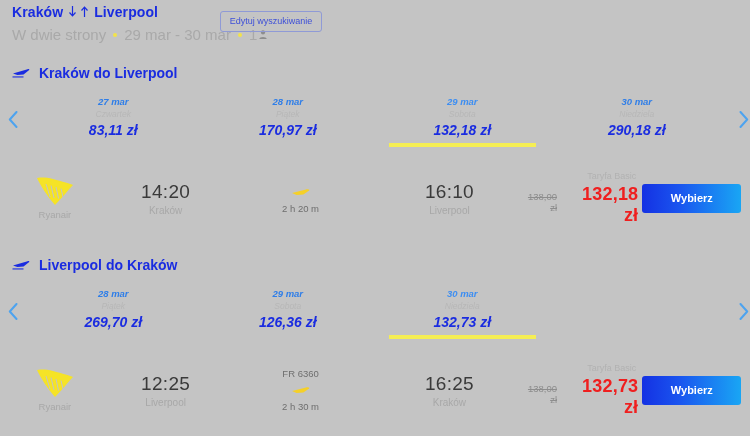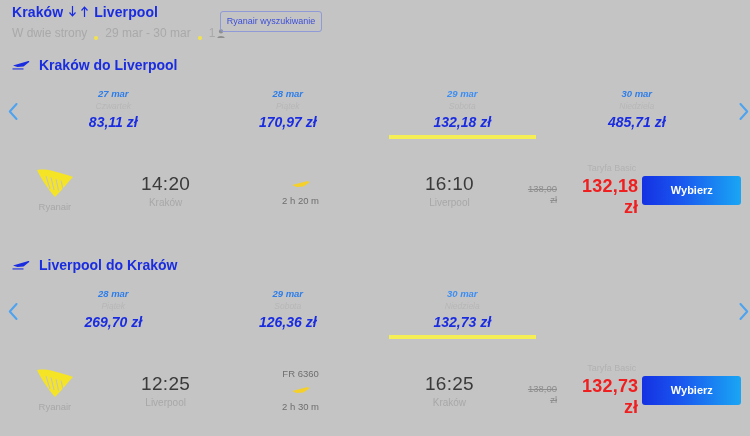--- a/index.html
+++ b/index.html
@@ -17,39 +17,39 @@
   .route-title {
     position: absolute; left: 12px; top: 4px;
     font-size: 14px; font-weight: bold; color: #1a2ce0;
     letter-spacing: .1px; white-space: nowrap;
     display: flex; align-items: center; gap: 5px;
   }
   .route-arrows { display: inline-flex; align-items: center; gap: 3px; position: relative; top: -1px; }
   .arrow-ico { width: 9px; height: 11px; display: block; }
   .route-sub {
     position: absolute; left: 12px; top: 26px;
-    font-size: 12px; color: #a9a9a9;
-    display: flex; align-items: flex-end; gap: 7px; white-space: nowrap;
+    font-size: 15px; color: #a9a9a9;
+    display: flex; align-items: center; gap: 7px; white-space: nowrap;
   }
   .dot { width: 4px; height: 4px; border-radius: 50%; background: #f2e34a; display: inline-block; }
   .pax { display: inline-flex; align-items: center; gap: 2px; }
   .pax-ico { width: 8px; height: 9px; display: block; }
   .edit-btn {
     position: absolute; left: 220px; top: 11px;
     width: 102px; height: 21px;
     border: 1px solid #8f9ad6; border-radius: 3px;
     background: transparent; color: #3d4fd8;
     font-family: "Liberation Sans", sans-serif;
     font-size: 9px; line-height: 19px; text-align: center;
     cursor: pointer; white-space: nowrap;
   }
 
   
   .leg { position: absolute; left: 0; width: 750px; }
-  .leg-1 { top: 52px; }
+  .leg-1 { top: 60px; }
   .leg-2 { top: 252px; }
 
   .leg-head {
     display: flex; align-items: center; gap: 9px;
     padding-left: 12px; height: 26px;
   }
   .plane-ico { width: 18px; height: 12px; display: block; }
   .leg-title { font-size: 14px; font-weight: bold; color: #1a2ce0; white-space: nowrap; }
 
   
@@ -137,21 +137,21 @@
     <span class="dot"></span>
     <span class="pax">
       <span>1</span>
       <svg class="pax-ico" viewBox="0 0 8 9">
         <circle cx="4" cy="2.4" r="2.1" fill="#8d8d8d"></circle>
         <path d="M0.3 9 C0.3 6.2 7.7 6.2 7.7 9 Z" fill="#8d8d8d"></path>
       </svg>
     </span>
   </div>
 
-  <button class="edit-btn">Ryanair wyszukiwanie</button>
+  <button class="edit-btn">Edytuj wyszukiwanie</button>
 </div>
 
 <div class="leg leg-1">
   <div class="leg-head">
     <svg class="plane-ico" viewBox="0 0 18 12">
       <path d="M1 6.6 L15.6 2.2 C16.8 1.9 17.6 2.4 17.2 3.1 L11.6 7.6 L5.4 7.9 Z" fill="#1a2ce0"></path>
       <rect x="0.5" y="9.4" width="11" height="1.1" fill="#1a2ce0"></rect>
     </svg>
     <span class="leg-title">Kraków do Liverpool</span>
   </div>
@@ -178,21 +178,21 @@
       </div>
       <div class="date-cell sel">
         <div class="d-day">29 mar</div>
         <div class="d-dow">Sobota</div>
         <div class="d-price">132,18 zł</div>
         <div class="sel-bar"></div>
       </div>
       <div class="date-cell">
         <div class="d-day">30 mar</div>
         <div class="d-dow">Niedziela</div>
-        <div class="d-price">485,71 zł</div>
+        <div class="d-price">290,18 zł</div>
 
       </div>
     </div>
 
     <div class="chev chev-right">
       <svg width="11" height="17" viewBox="0 0 11 17">
         <path d="M2.5 1 L9.2 8.5 L2.5 16" stroke="#4da3ef" stroke-width="2" fill="none" stroke-linecap="round" stroke-linejoin="round"></path>
       </svg>
     </div>
   </div>

